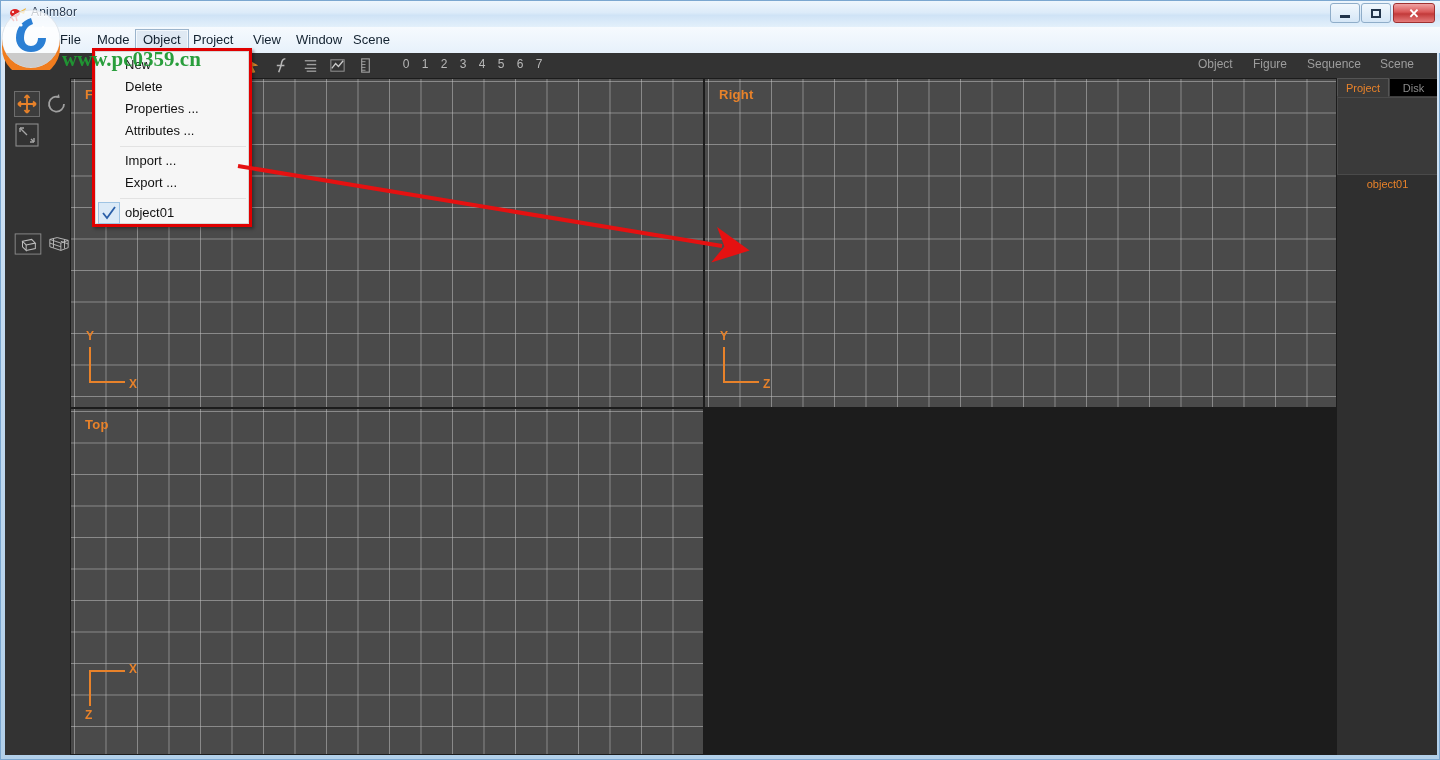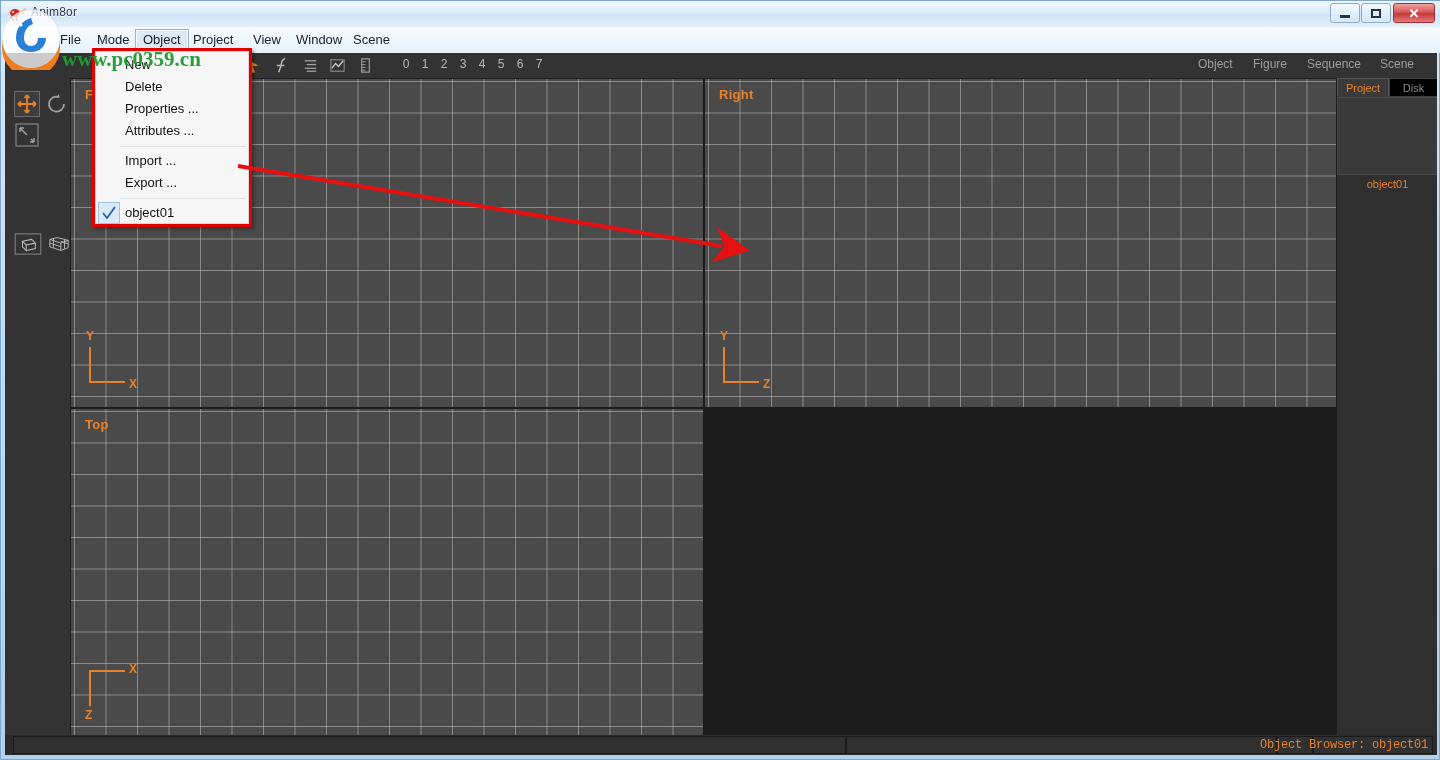--- a/index.html
+++ b/index.html
@@ -367,27 +367,20 @@
 
     <div id="obj-panel">
       <div class="panel-tab" id="tab-project">Project</div>
       <div class="panel-tab" id="tab-disk">Disk</div>
       <div id="panel-list"></div>
       <div id="panel-obj-name">object01</div>
     </div>
 
   </div>
 
-  <div id="status-strip">
-    <div class="status-cell" style="left:8px;width:833px"></div>
-    <div class="status-cell" style="left:841px;width:431px"></div>
-    <div class="status-cell" style="left:1272px;width:36px"></div>
-    <div class="status-cell" style="left:1308px;width:120px"></div>
-    <div id="status-text">Object Browser: object01</div>
-  </div>
 
 </div>
 
 <div id="dropdown">
   <div id="dropdown-inner">
     <div class="dd-gutter"></div>
 
     <div class="dd-item" style="top:2px">
       <span class="dd-lbl">New</span>
     </div>

